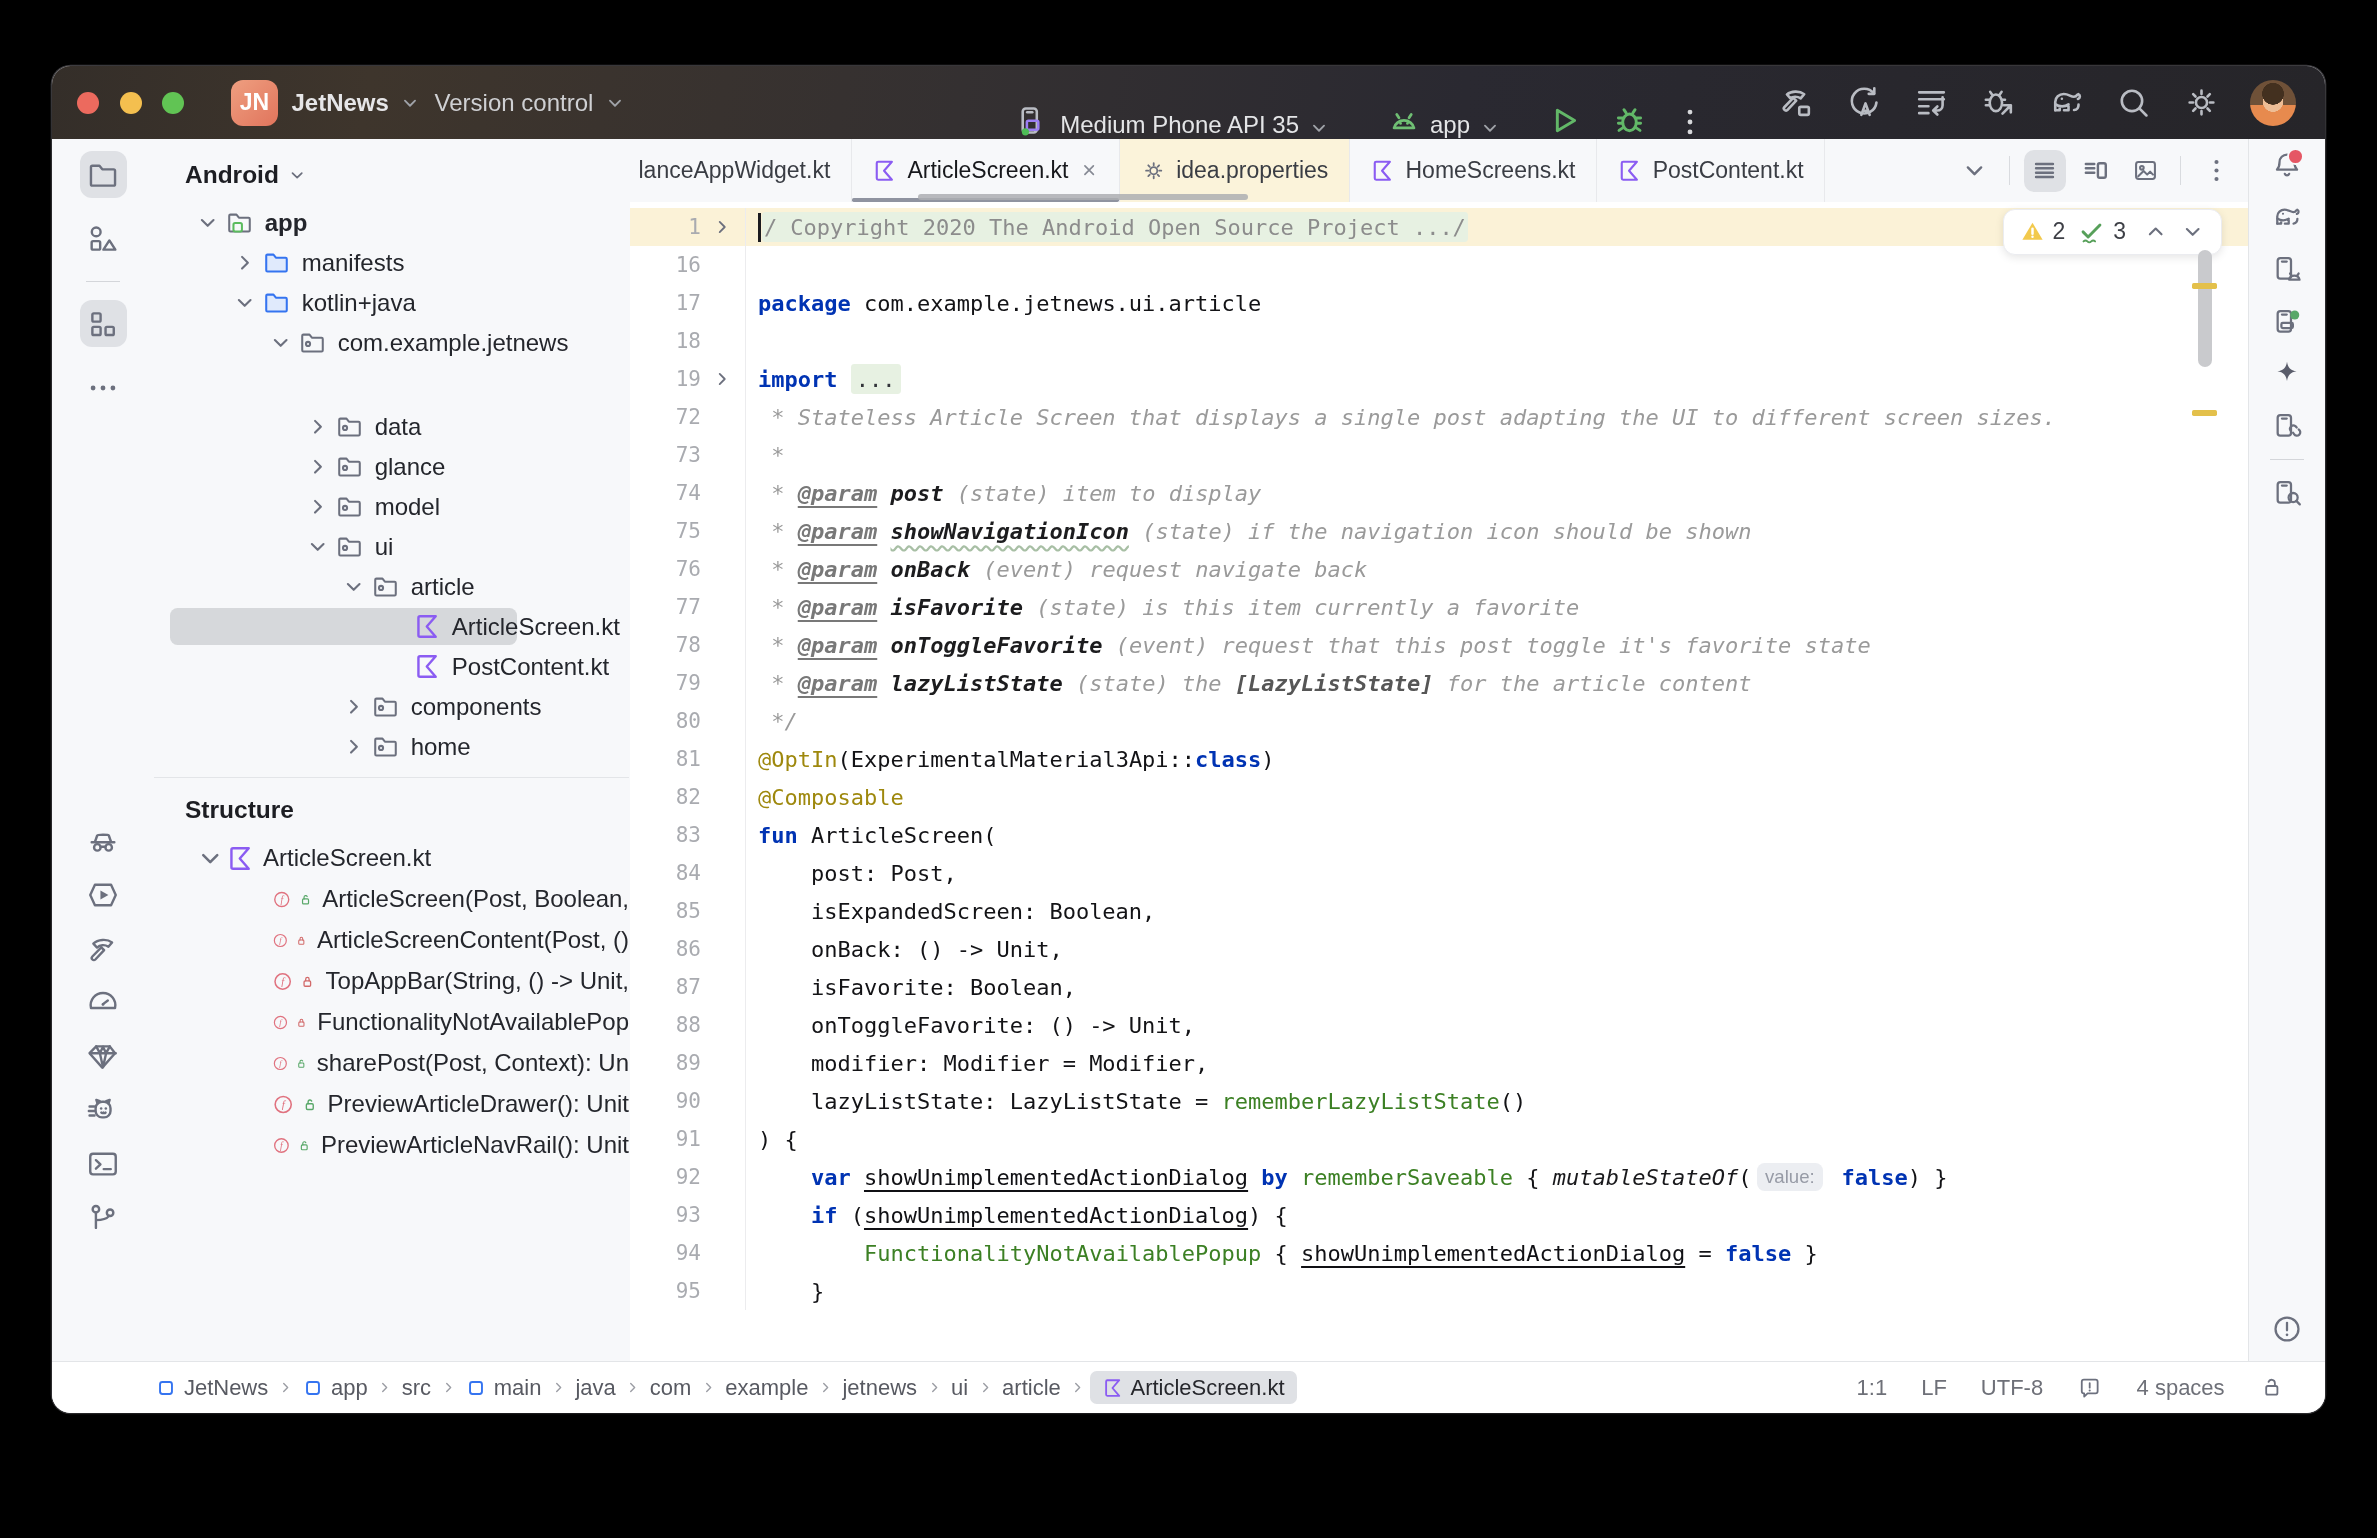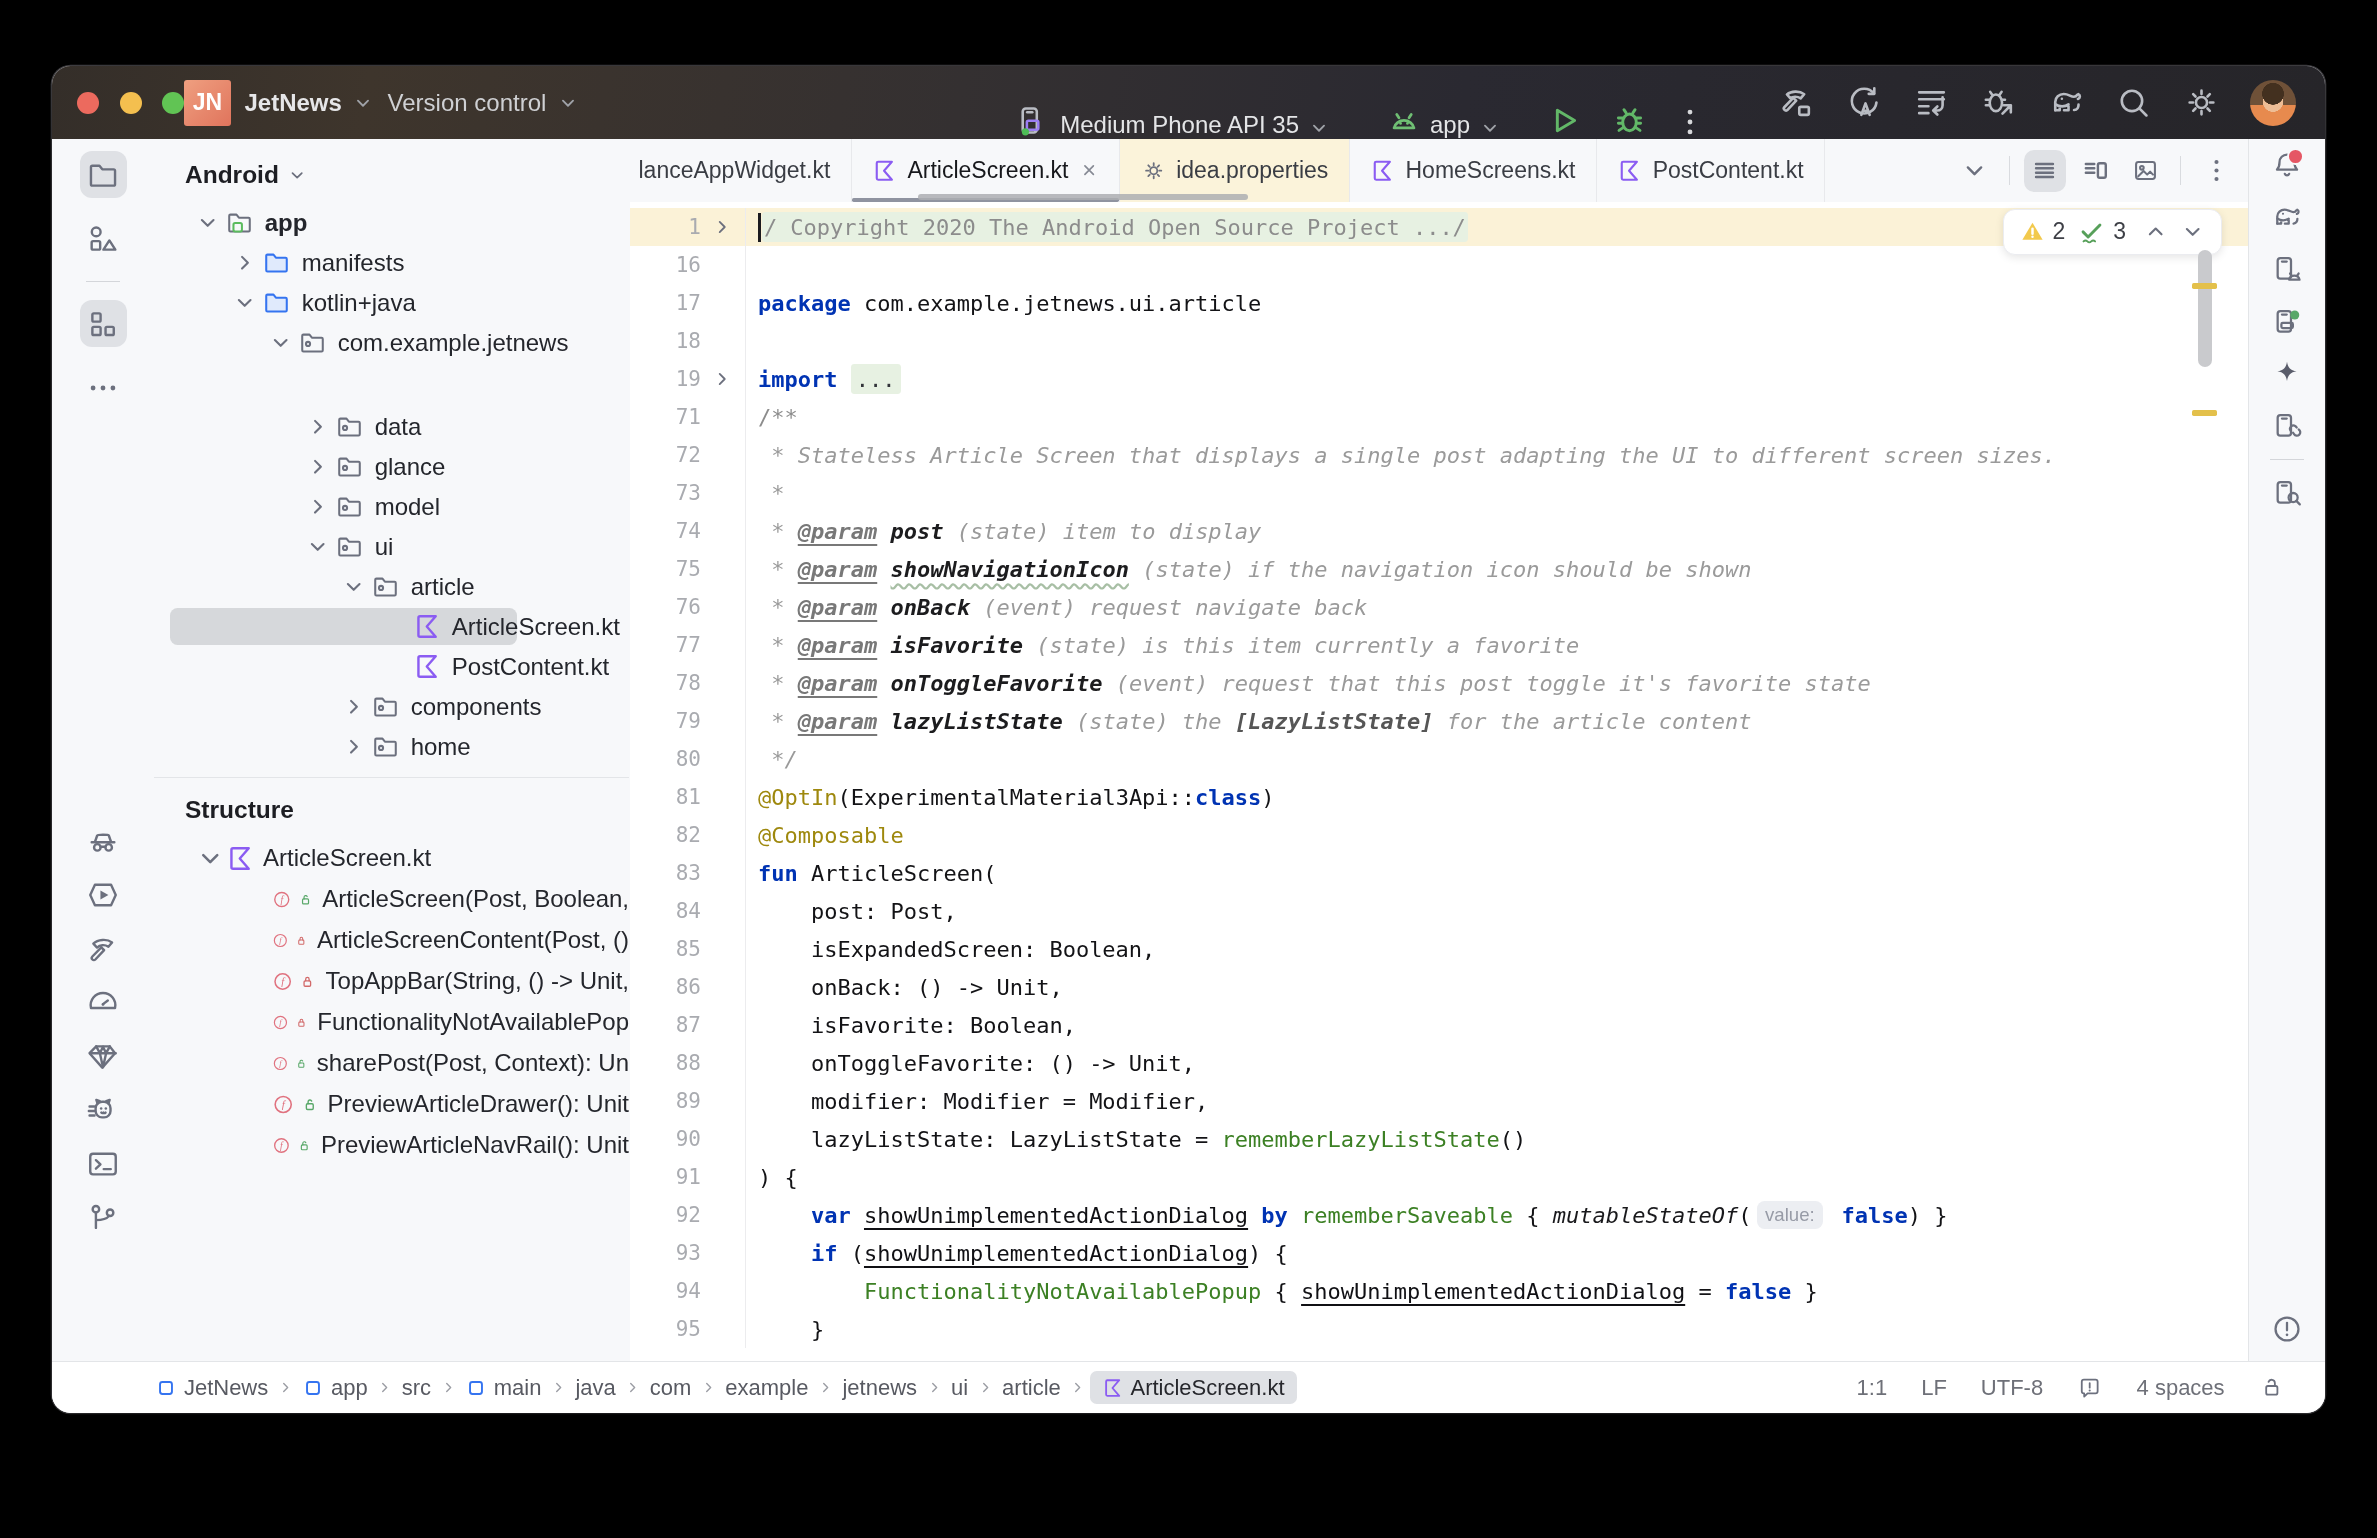--- a/index.html
+++ b/index.html
@@ -7,21 +7,21 @@
        font-family:"Liberation Sans",sans-serif;-webkit-font-smoothing:antialiased}
   .window{position:absolute;left:52px;top:66px;width:2273px;height:1347px;border-radius:18.6px;
           background:#f7f8fa;overflow:hidden;box-shadow:0 34px 102px rgba(0,0,0,.85),0 0 0 1.3px #47464a}
   
   .titlebar{position:absolute;left:0;top:0;right:0;height:73px;
     background:linear-gradient(100deg,#342e29 0%,#3e352c 14%,#343031 40%,#2a2931 62%,#262529 100%);
     display:flex;align-items:center;color:#dfe0e2}
   .lights{display:flex;gap:20.3px;margin-left:25.4px}
   .light{width:22px;height:22px;border-radius:50%}
   .light.red{background:#ec6a5e}.light.yellow{background:#f4bf4f}.light.green{background:#61c454}
-  .jn-badge{width:47px;height:46px;border-radius:3px;
+  .jn-badge{width:47px;height:46px;border-radius:12px;margin-left:47px;
     background:linear-gradient(135deg,#ef9f80,#e0745c);display:flex;align-items:center;justify-content:center;
     color:#fff;font-weight:bold;font-size:23px}
   .tl-widget{display:flex;align-items:center;gap:10.2px;margin-left:13.5px;font-size:24px}
   .tl-widget .txt{color:#e6e6e8;font-weight:600}
   .tl-widget.vcs{}
   .tl-widget.vcs .txt{color:#cfd0d3;font-weight:400}
   .tl-center{position:absolute;left:962px;top:0;height:73px;display:flex;align-items:flex-end;font-size:24px}
   .tl-center .lbl{color:#e4e5e7;margin:0 8.5px 0 10.2px}
   .tl-right{margin-left:auto;display:flex;align-items:center;gap:30.5px;padding-right:29px}
   .titlebar .ic{color:#b9bcc3}
@@ -797,27 +797,20 @@
               <span class="fold" style="width: 42px;">
                 <svg viewBox="0 0 24 24" fill="none" stroke="currentColor" stroke-width="2" stroke-linecap="round" stroke-linejoin="round" style="width: 22px; height: 22px;">
                   <path d="M9.5 6.5l5.5 5.5-5.5 5.5"></path>
                 </svg>
               </span>
             </div>
             <div class="ctext"><span class="tk-kw">import</span><span class="tk-pl"> </span><span class="tk-plfold">...</span></div>
           </div>
           <div class="cl">
             <div class="gutter">
-              <span class="lnum">71</span>
-              <span class="fold"></span>
-            </div>
-            <div class="ctext"><span class="tk-cm">/**</span></div>
-          </div>
-          <div class="cl">
-            <div class="gutter">
               <span class="lnum">72</span>
               <span class="fold"></span>
             </div>
             <div class="ctext"><span class="tk-doc"> * Stateless Article Screen that displays a single post adapting the UI to different screen sizes.</span></div>
           </div>
           <div class="cl">
             <div class="gutter">
               <span class="lnum">73</span>
               <span class="fold"></span>
             </div>

